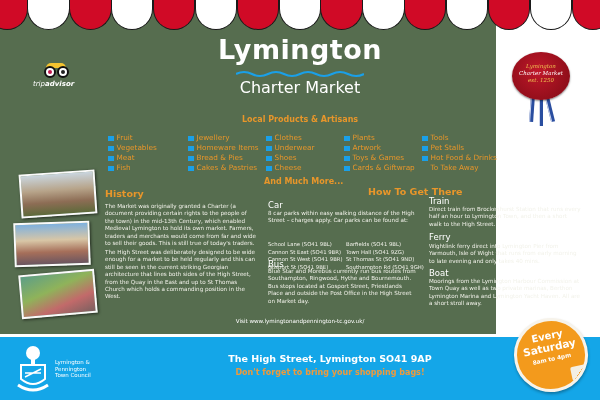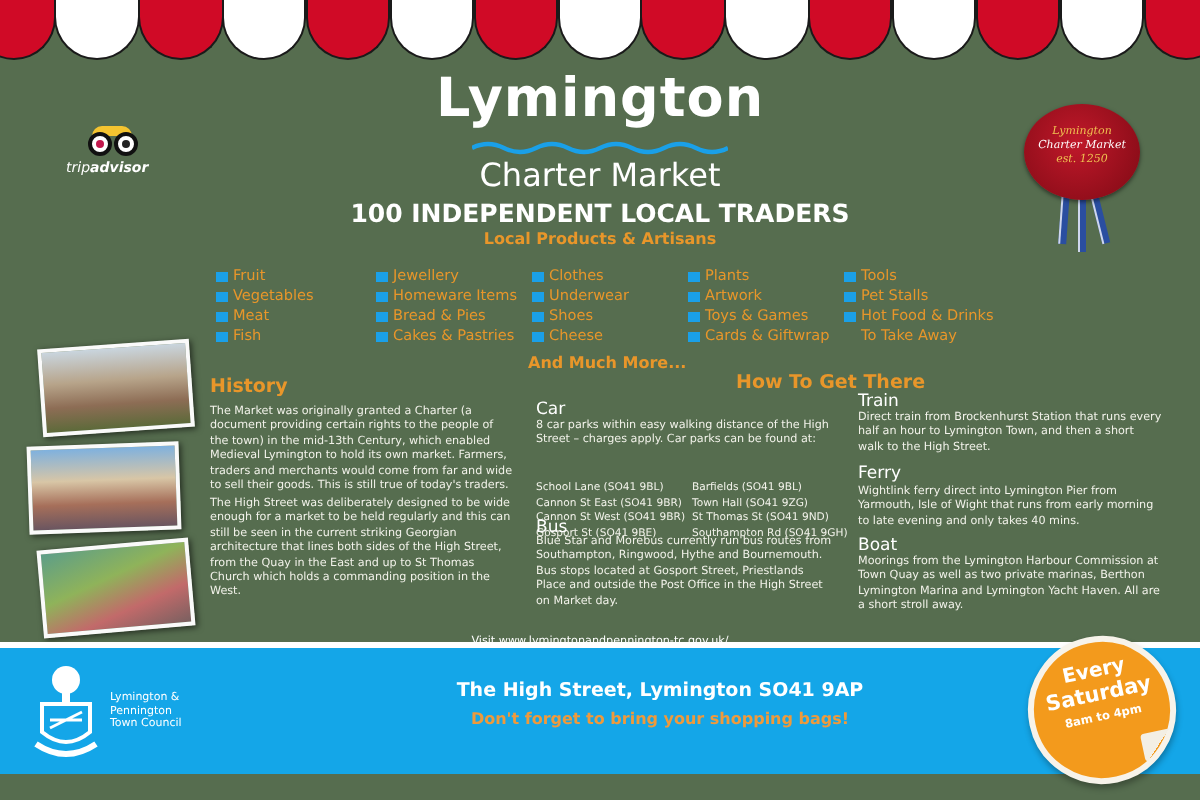--- a/index.html
+++ b/index.html
@@ -1,18 +1,18 @@
 <!DOCTYPE html>
 <html><head>
 <meta charset="utf-8">
 <style>
   * { box-sizing: border-box; margin: 0; padding: 0; }
   html, body { width: 600px; height: 400px; overflow: hidden; background: #ffffff; }
   body { font-family: "DejaVu Sans", sans-serif; position: relative; }
-  .poster { position: absolute; left: 0; top: 0; width: 600px; height: 400px; background: #566d4f; }
+  .poster { position: absolute; left: 0; top: 0; width: 496px; height: 400px; background: #566d4f; }
   .awning { position: absolute; left: -14px; top: 0; width: 628px; height: 30px; display: flex; }
   .scallop { width: 44px; height: 30px; border-radius: 0 0 22px 22px; border: 1.5px solid #1a1a1a; border-top: none; margin-left: -0.5px; }
   .scallop.red { background: #d00a26; }
   .scallop.white { background: #ffffff; }
   .title { position: absolute; left: 0; width: 600px; text-align: center; color: #ffffff; }
   .title.main { top: 34px; font-size: 27px; font-weight: bold; letter-spacing: 0.5px; }
   .wave { position: absolute; left: 236px; top: 70px; width: 128px; height: 8px; }
   .title.sub { top: 78px; font-size: 16px; font-weight: normal; }
   .title.traders { top: 99px; font-size: 12.5px; font-weight: bold; }
   .title.artisans { top: 115px; font-size: 8px; font-weight: bold; color: #e8962a; }
@@ -36,21 +36,21 @@
   .more { position: absolute; left: 264px; top: 177px; font-size: 8px; font-weight: bold; color: #e8962a; }
   .photos { position: absolute; left: 12px; top: 172px; width: 90px; height: 150px; }
   .photo { position: absolute; width: 76px; height: 44px; border: 2.5px solid #fafafa; box-shadow: 1px 1px 3px rgba(0,0,0,0.6); }
   .h-sec { position: absolute; font-size: 9.5px; font-weight: bold; color: #e8962a; }
   .body-text { position: absolute; font-size: 5.6px; line-height: 7.4px; color: #f2f2ea; }
   .sub-h { position: absolute; font-size: 8.5px; font-weight: normal; color: #ffffff; }
   .parking { position: absolute; top: 241px; font-size: 5.3px; line-height: 7.5px; color: #f2f2ea; }
   .stall { position: absolute; left: 0; width: 600px; text-align: center; }
   .stall.q { top: 304px; font-size: 9.5px; font-weight: bold; color: #e8962a; }
   .stall.url { top: 318px; font-size: 5.6px; color: #ffffff; }
-  .footer { position: absolute; left: 0; top: 321px; width: 600px; height: 66px; background: #14a6e8; border-top: 3px solid #ffffff; }
+  .footer { position: absolute; left: 0; top: 334px; width: 600px; height: 66px; background: #14a6e8; border-top: 3px solid #ffffff; }
   .crest { position: absolute; left: 16px; top: 8px; width: 34px; height: 50px; }
   .council { position: absolute; left: 55px; top: 22px; font-size: 5.5px; line-height: 6.6px; color: #ffffff; }
   .addr { position: absolute; left: 0; width: 600px; text-align: center; }
   .addr.a { top: 16px; left: 30px; font-size: 9.5px; font-weight: bold; color: #ffffff; }
   .addr.b { top: 31px; left: 30px; font-size: 8px; font-weight: bold; color: #ee9a3c; }
   .badge { position: absolute; left: 514px; top: 318px; width: 74px; height: 74px; border-radius: 50%; background: #f39a1c; border: 3px solid #f7f3ea; box-shadow: 0 2px 3px rgba(0,0,0,0.3); text-align: center; transform: rotate(-12deg); }
   .badge-every { font-size: 10px; font-weight: bold; color: #ffffff; margin-top: 9px; line-height: 11px; }
   .badge-sat { font-size: 10.5px; font-weight: bold; color: #ffffff; line-height: 12px; }
   .badge-time { font-size: 5.8px; font-weight: bold; color: #ffffff; margin-top: 3px; }
   .curl { position: absolute; right: 2px; bottom: 4px; width: 16px; height: 14px; background: linear-gradient(135deg, #f3efe4 50%, transparent 50%); border-radius: 2px; }
@@ -76,21 +76,20 @@
     <div class="scallop red"></div>
     <div class="scallop white"></div>
     <div class="scallop red"></div>
   </div>
 
   <div class="title main">Lymington</div>
   <svg class="wave" viewBox="0 0 128 8">
     <path d="M0 4 Q8 0 16 4 T32 4 T48 4 T64 4 T80 4 T96 4 T112 4 T128 4" stroke="#1aa0e8" stroke-width="2.2" fill="none"></path>
   </svg>
   <div class="title sub">Charter Market</div>
-  <div class="title traders">100 INDEPENDENT LOCAL TRADERS</div>
   <div class="title artisans">Local Products &amp; Artisans</div>
 
   <div class="tripadvisor">
     <div class="ta-eyes">
       <div class="ta-brow"></div>
       <div class="ta-eye"></div>
       <div class="ta-eye right"></div>
     </div>
     <div class="ta-text"><span>trip</span><b>advisor</b></div>
   </div>

